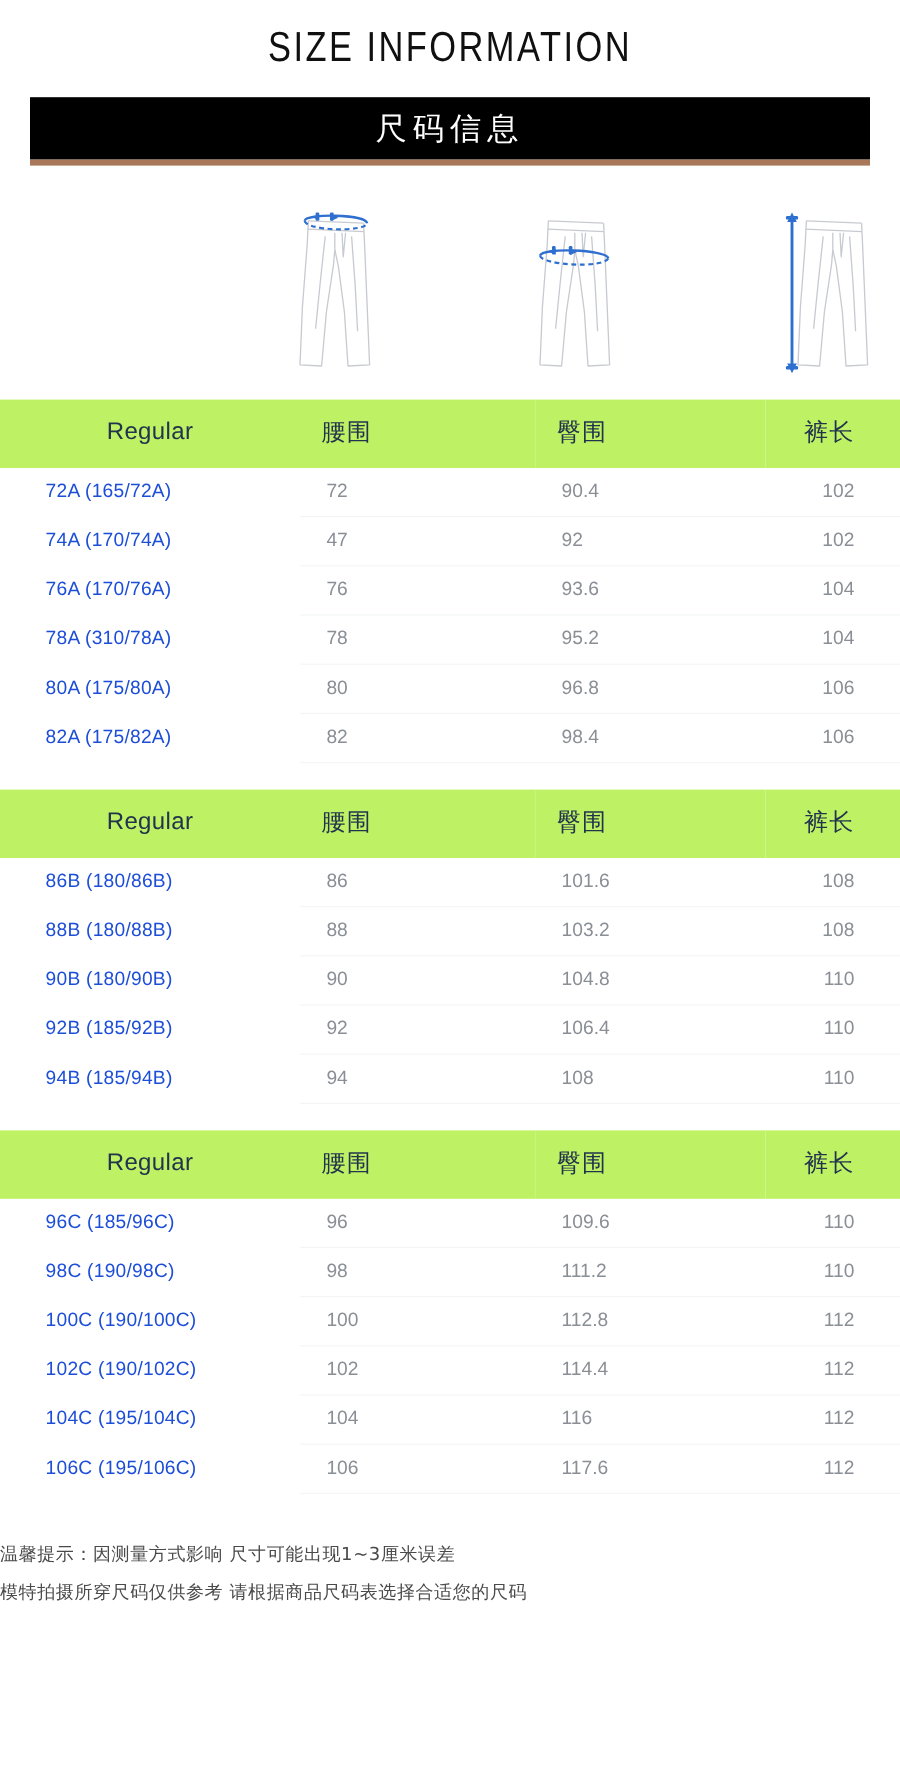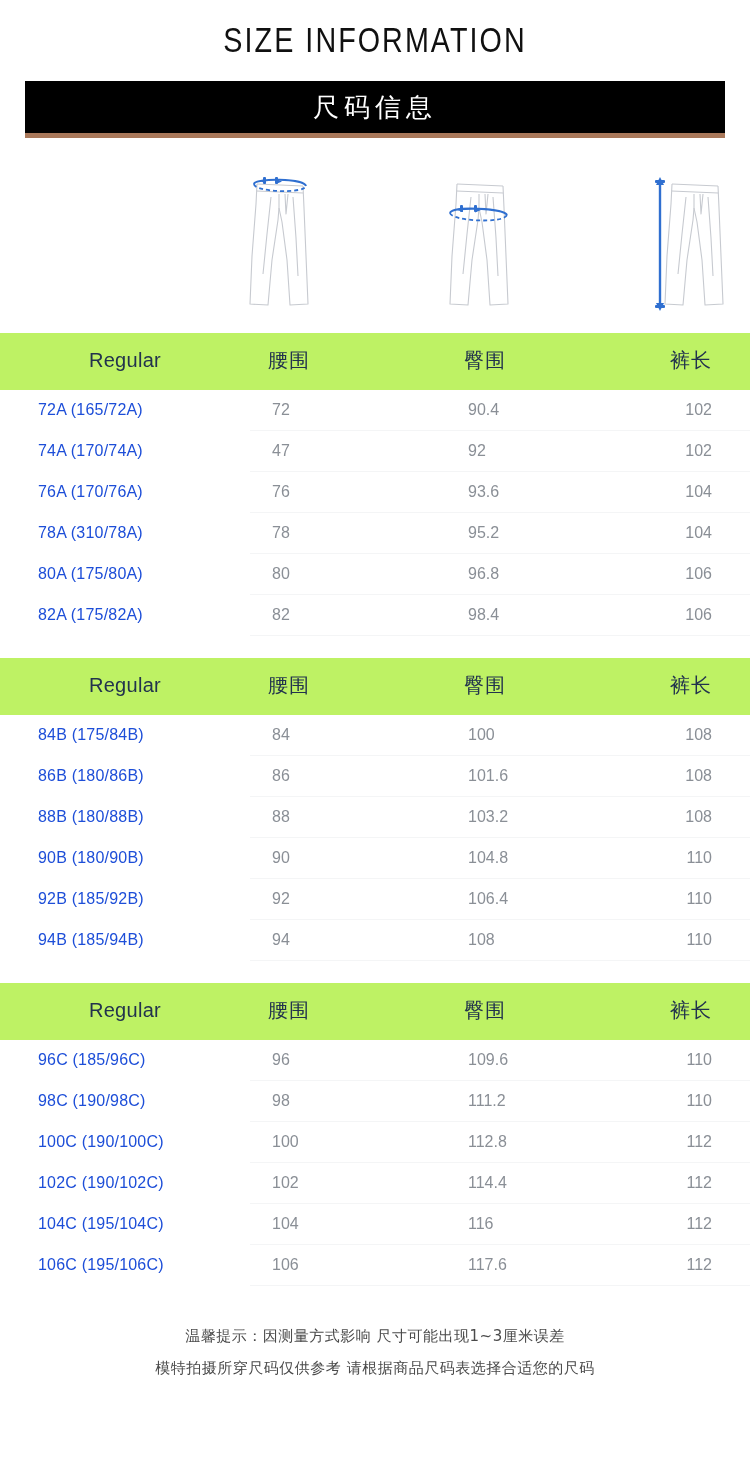--- a/index.html
+++ b/index.html
@@ -131,21 +131,21 @@
   .td-val.last {
     text-align: right;
     padding-left: 0 !important;
     padding-right: 38px !important;
   }
   .section-gap { height: 22px; }
 
   
   .footer {
     margin-top: 34px;
-    text-align: center;
+    text-align: left;
     font-family: "DejaVu Sans", "Liberation Sans", sans-serif;
     color: #4a4a4a;
     font-size: 15px;
     line-height: 32px;
     letter-spacing: 0.5px;
   }
 </style>
 </head>
 <body>
 
@@ -309,26 +309,20 @@
     <thead>
       <tr>
         <th class="th-size">Regular</th>
         <th class="th-m first">腰围</th>
         <th class="th-m second">臀围</th>
         <th class="th-m third">裤长</th>
       </tr>
     </thead>
     <tbody>
       <tr>
-        <td class="td-size">84B (175/84B)</td>
-        <td class="td-val">84</td>
-        <td class="td-val">100</td>
-        <td class="td-val last">108</td>
-      </tr>
-      <tr>
         <td class="td-size">86B (180/86B)</td>
         <td class="td-val">86</td>
         <td class="td-val">101.6</td>
         <td class="td-val last">108</td>
       </tr>
       <tr>
         <td class="td-size">88B (180/88B)</td>
         <td class="td-val">88</td>
         <td class="td-val">103.2</td>
         <td class="td-val last">108</td>

